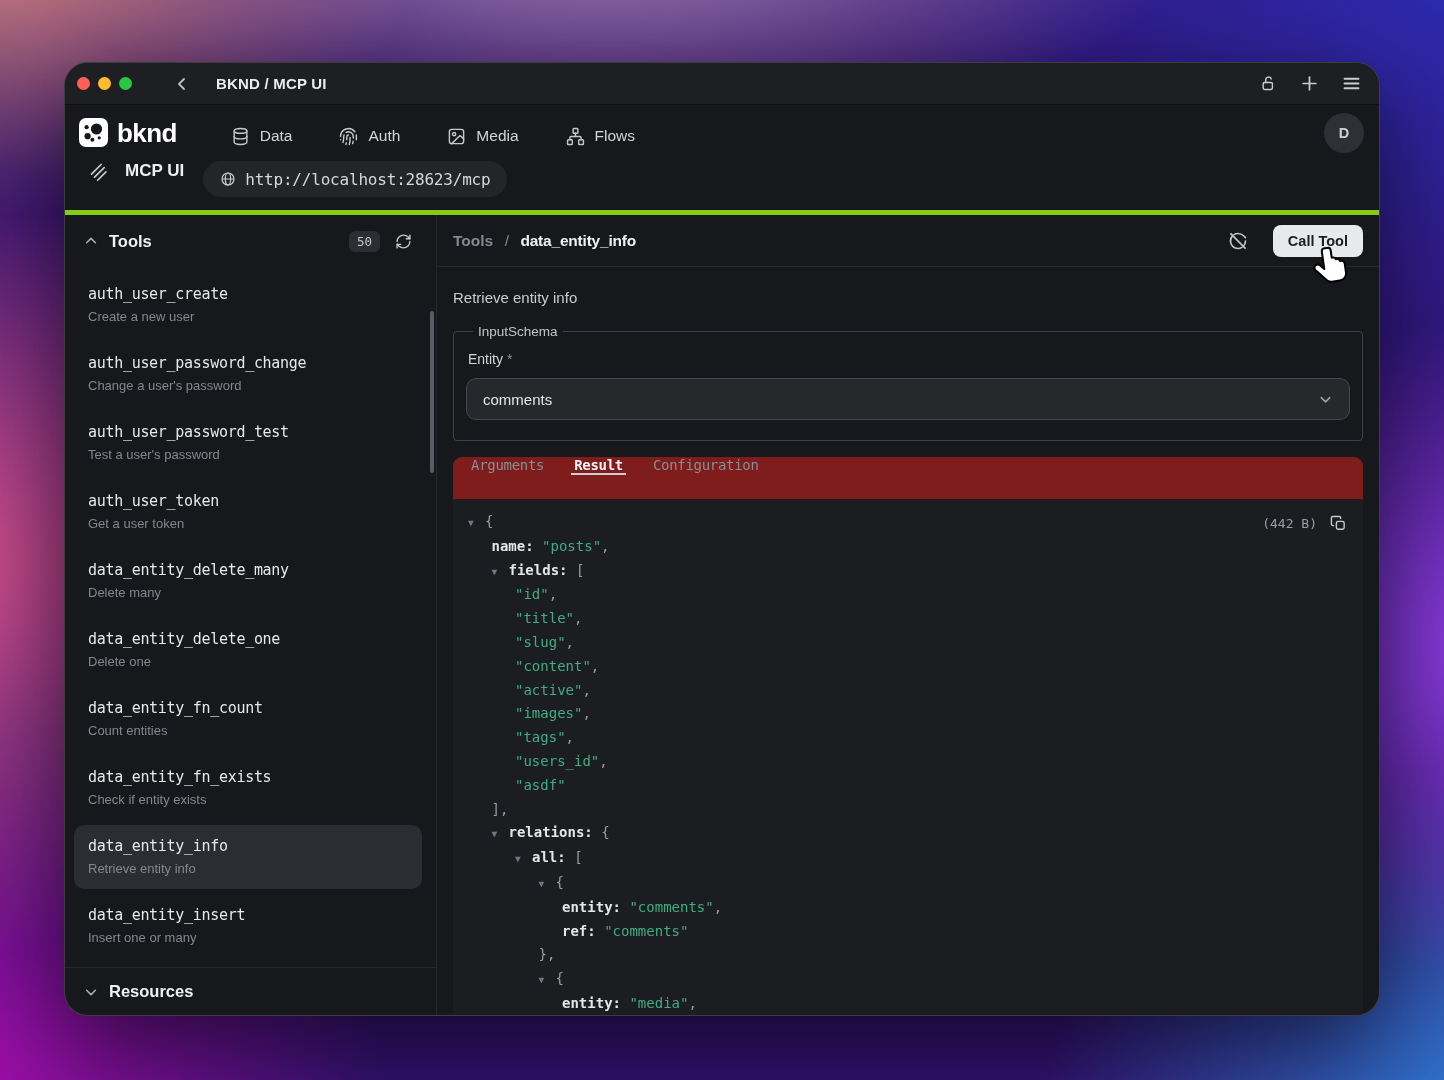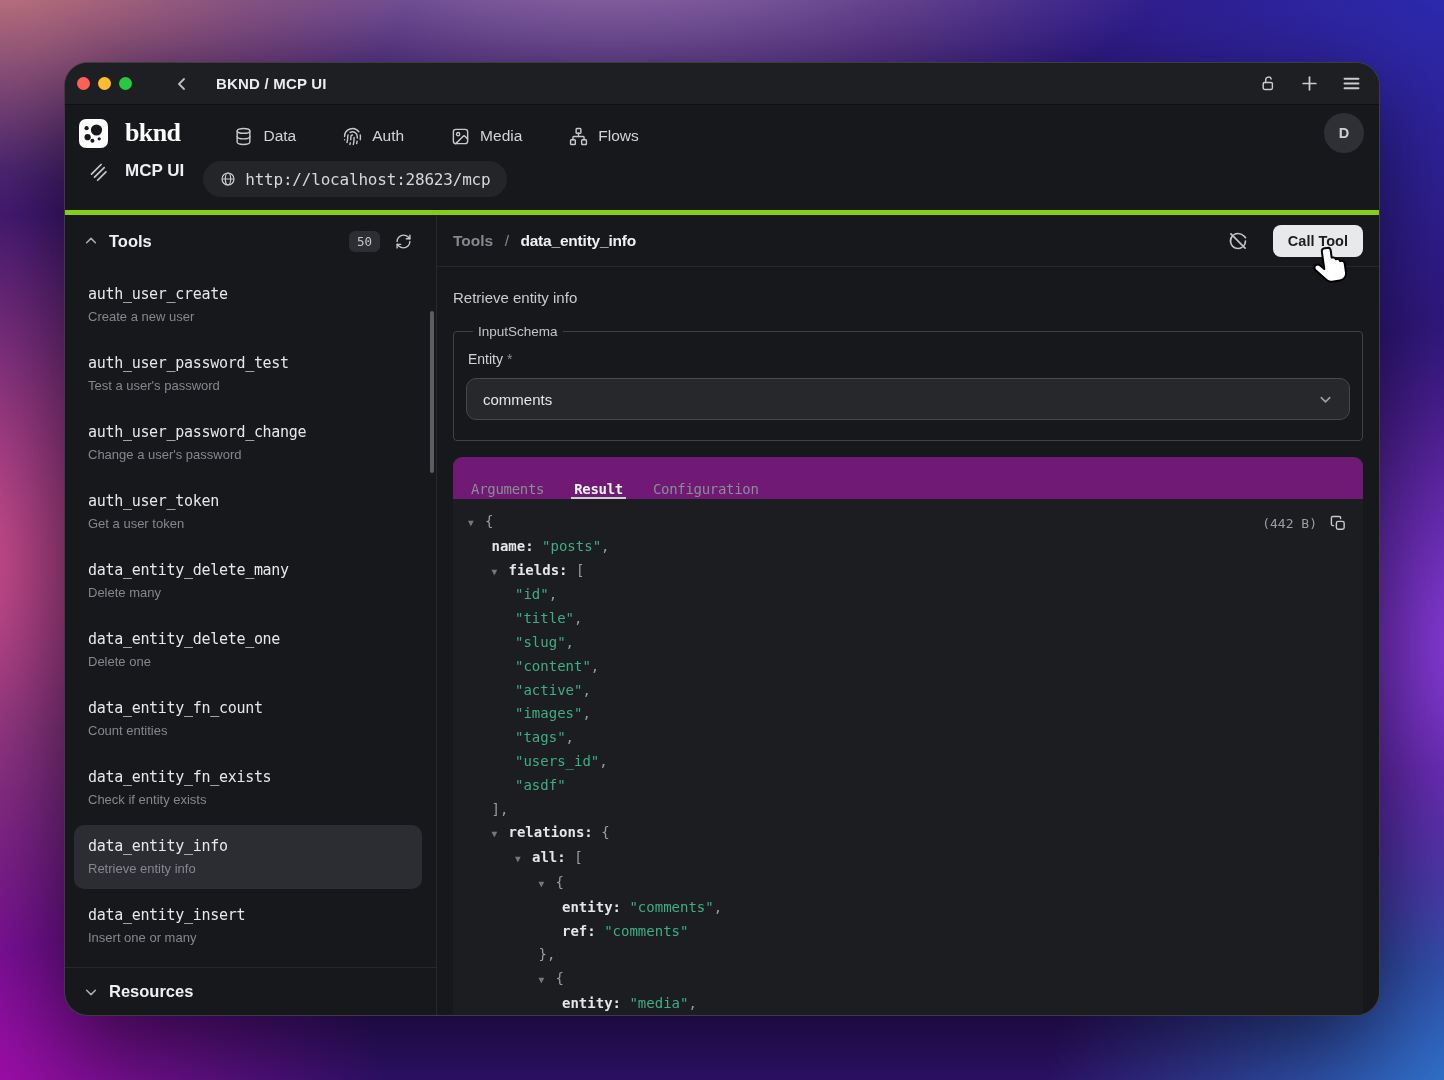--- a/index.html
+++ b/index.html
@@ -28,21 +28,21 @@
   
   .titlebar{height:42px; flex:none; background:#1d1f23; border-bottom:1px solid #0f1012;
     display:flex; align-items:center; padding:0 18px 0 12px;}
   .lights{display:flex; gap:8px;}
   .light{width:13px; height:13px; border-radius:50%;}
   .back-btn{margin-left:42px; color:#bcbec2;}
   .window-title{margin-left:26px; font-size:15px; font-weight:700; color:#ebecee; letter-spacing:.2px;}
   .tb-right{margin-left:auto; display:flex; align-items:center; gap:23px; color:#c9cbce;}
   
   .navbar{height:56px; flex:none; display:flex; align-items:center; padding:0 15px 0 14px;}
-  .brand{display:flex; align-items:center; gap:17px;font-family:Liberation Serif, serif;}
+  .brand{display:flex; align-items:flex-start; gap:9px;}
   .brand-name{font-size:26px; font-weight:800; color:#fff; letter-spacing:-.6px;}
   .nav-items{display:flex; margin-left:54px; gap:47px;}
   .nav-item{display:flex; align-items:center; gap:10px; color:#d2d4d7; font-size:15.5px; font-weight:500; cursor:default;margin-top:6px;}
   .nav-item .ico{color:#c6c8cc;}
   .avatar{margin-left:auto; width:40px; height:40px; border-radius:50%; background:#2e3035;
     color:#cfd1d4; display:flex; align-items:center; justify-content:center; font-size:14.5px; font-weight:600;}
   
   .mcpbar{height:54px; flex:none; display:flex; align-items:flex-start; padding:0 16px 0 23px; border-bottom:5px solid #84cc16;}
   .mcp-ico{color:#c3c5c9;}
   .mcp-title{font-size:17px; font-weight:700; color:#eef0f1; margin-left:16px;}
@@ -80,21 +80,21 @@
   .content{flex:1; padding:0 16px; min-height:0; overflow:hidden;}
   .desc{margin-top:22px; font-size:15px; color:#c9cbce;}
   fieldset.schema{margin-top:18px; border:1px solid #3e4147; border-radius:4px; padding:6px 12px 20px;}
   fieldset.schema legend{font-size:13.5px; color:#c3c5c9; padding:0 5px; margin-left:7px;}
   .field-label{font-size:14px; color:#d2d4d7; margin:6px 0 0 2px;}
   .req{color:#8a8d93; margin-left:4px;}
   .select{margin-top:11px; height:42px; background:#26282c; border:1px solid #44474d; border-radius:10px;
     display:flex; align-items:center; padding:0 16px; font-size:15px; color:#e5e6e8;text-align:right;}
   .select .chev{margin-left:auto; color:#9a9da2;}
   .result-card{margin-top:16px; background:#1b1d21; border-radius:9px 9px 0 0; min-height:620px; position:relative;}
-  .tabstrip{height:42px; background:#701a75; border-radius:9px 9px 0 0; display:flex; align-items:flex-end; padding:0 15px; gap:24px;}
+  .tabstrip{height:42px; background:#7f1d1d; border-radius:9px 9px 0 0; display:flex; align-items:flex-start; padding:0 15px; gap:24px;}
   .tab{display:flex; align-items:center; font-family:"DejaVu Sans Mono", monospace; font-size:14px;
     color:#8a8d93; border-bottom:2px solid transparent; padding:0 3px; letter-spacing:-.3px;}
   .tab.active{color:#f2f3f5; font-weight:700; border-bottom-color:#cdcfd2;}
   .json-pane{padding:11px 15px 20px; position:relative;
     font-family:"DejaVu Sans Mono", monospace; font-size:14px; line-height:23.8px;}
   .jline{white-space:pre;}
   .tri{display:inline-block; width:17px; font-size:9.5px; color:#74777d;}
   .jk{color:#e4e6e9; font-weight:700;}
   .js{color:#3fae82;}
   .jp{color:#9a9da2;}
@@ -246,26 +246,26 @@
               <path d="M16 8h5V3"></path>
             </svg>
         </span>
       </div>
       <div class="tool-list">
           <div class="tool-item">
             <div class="tool-name">auth_user_create</div>
             <div class="tool-desc">Create a new user</div>
           </div>
           <div class="tool-item">
+            <div class="tool-name">auth_user_password_change</div>
+            <div class="tool-desc">Change a user's password</div>
+          </div>
+          <div class="tool-item">
             <div class="tool-name">auth_user_password_test</div>
             <div class="tool-desc">Test a user's password</div>
-          </div>
-          <div class="tool-item">
-            <div class="tool-name">auth_user_password_change</div>
-            <div class="tool-desc">Change a user's password</div>
           </div>
           <div class="tool-item">
             <div class="tool-name">auth_user_token</div>
             <div class="tool-desc">Get a user token</div>
           </div>
           <div class="tool-item">
             <div class="tool-name">data_entity_delete_many</div>
             <div class="tool-desc">Delete many</div>
           </div>
           <div class="tool-item">

